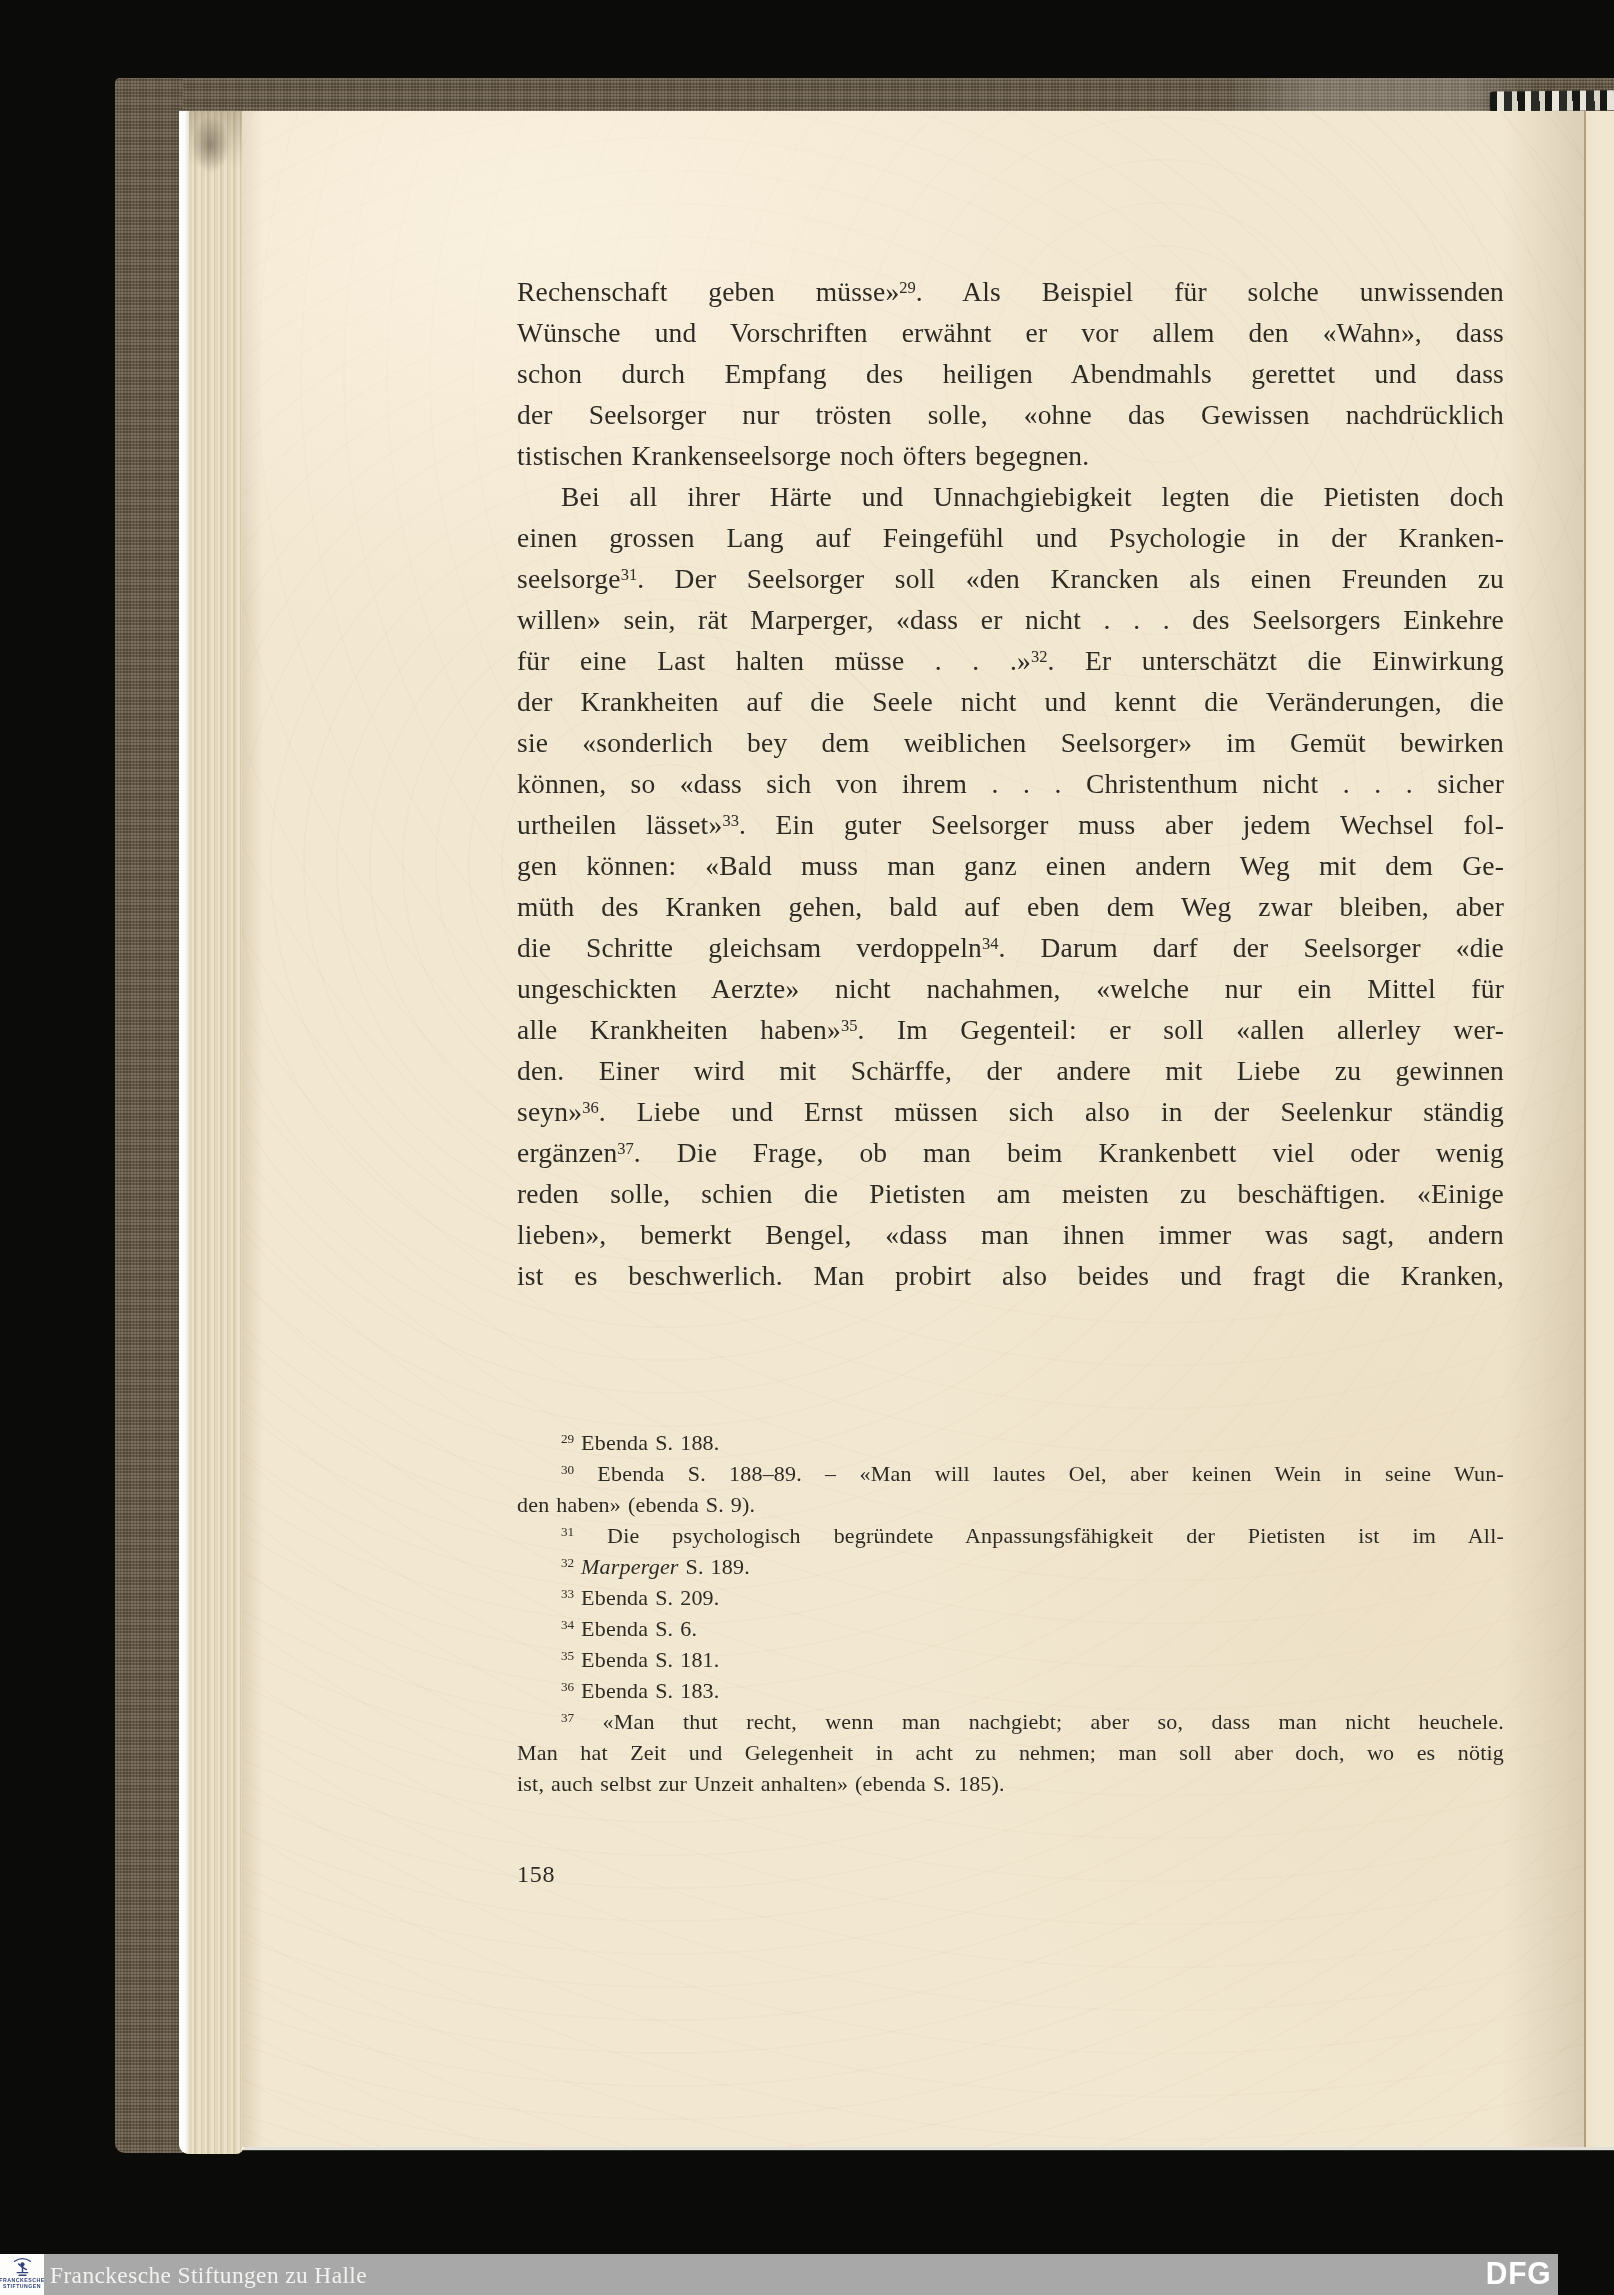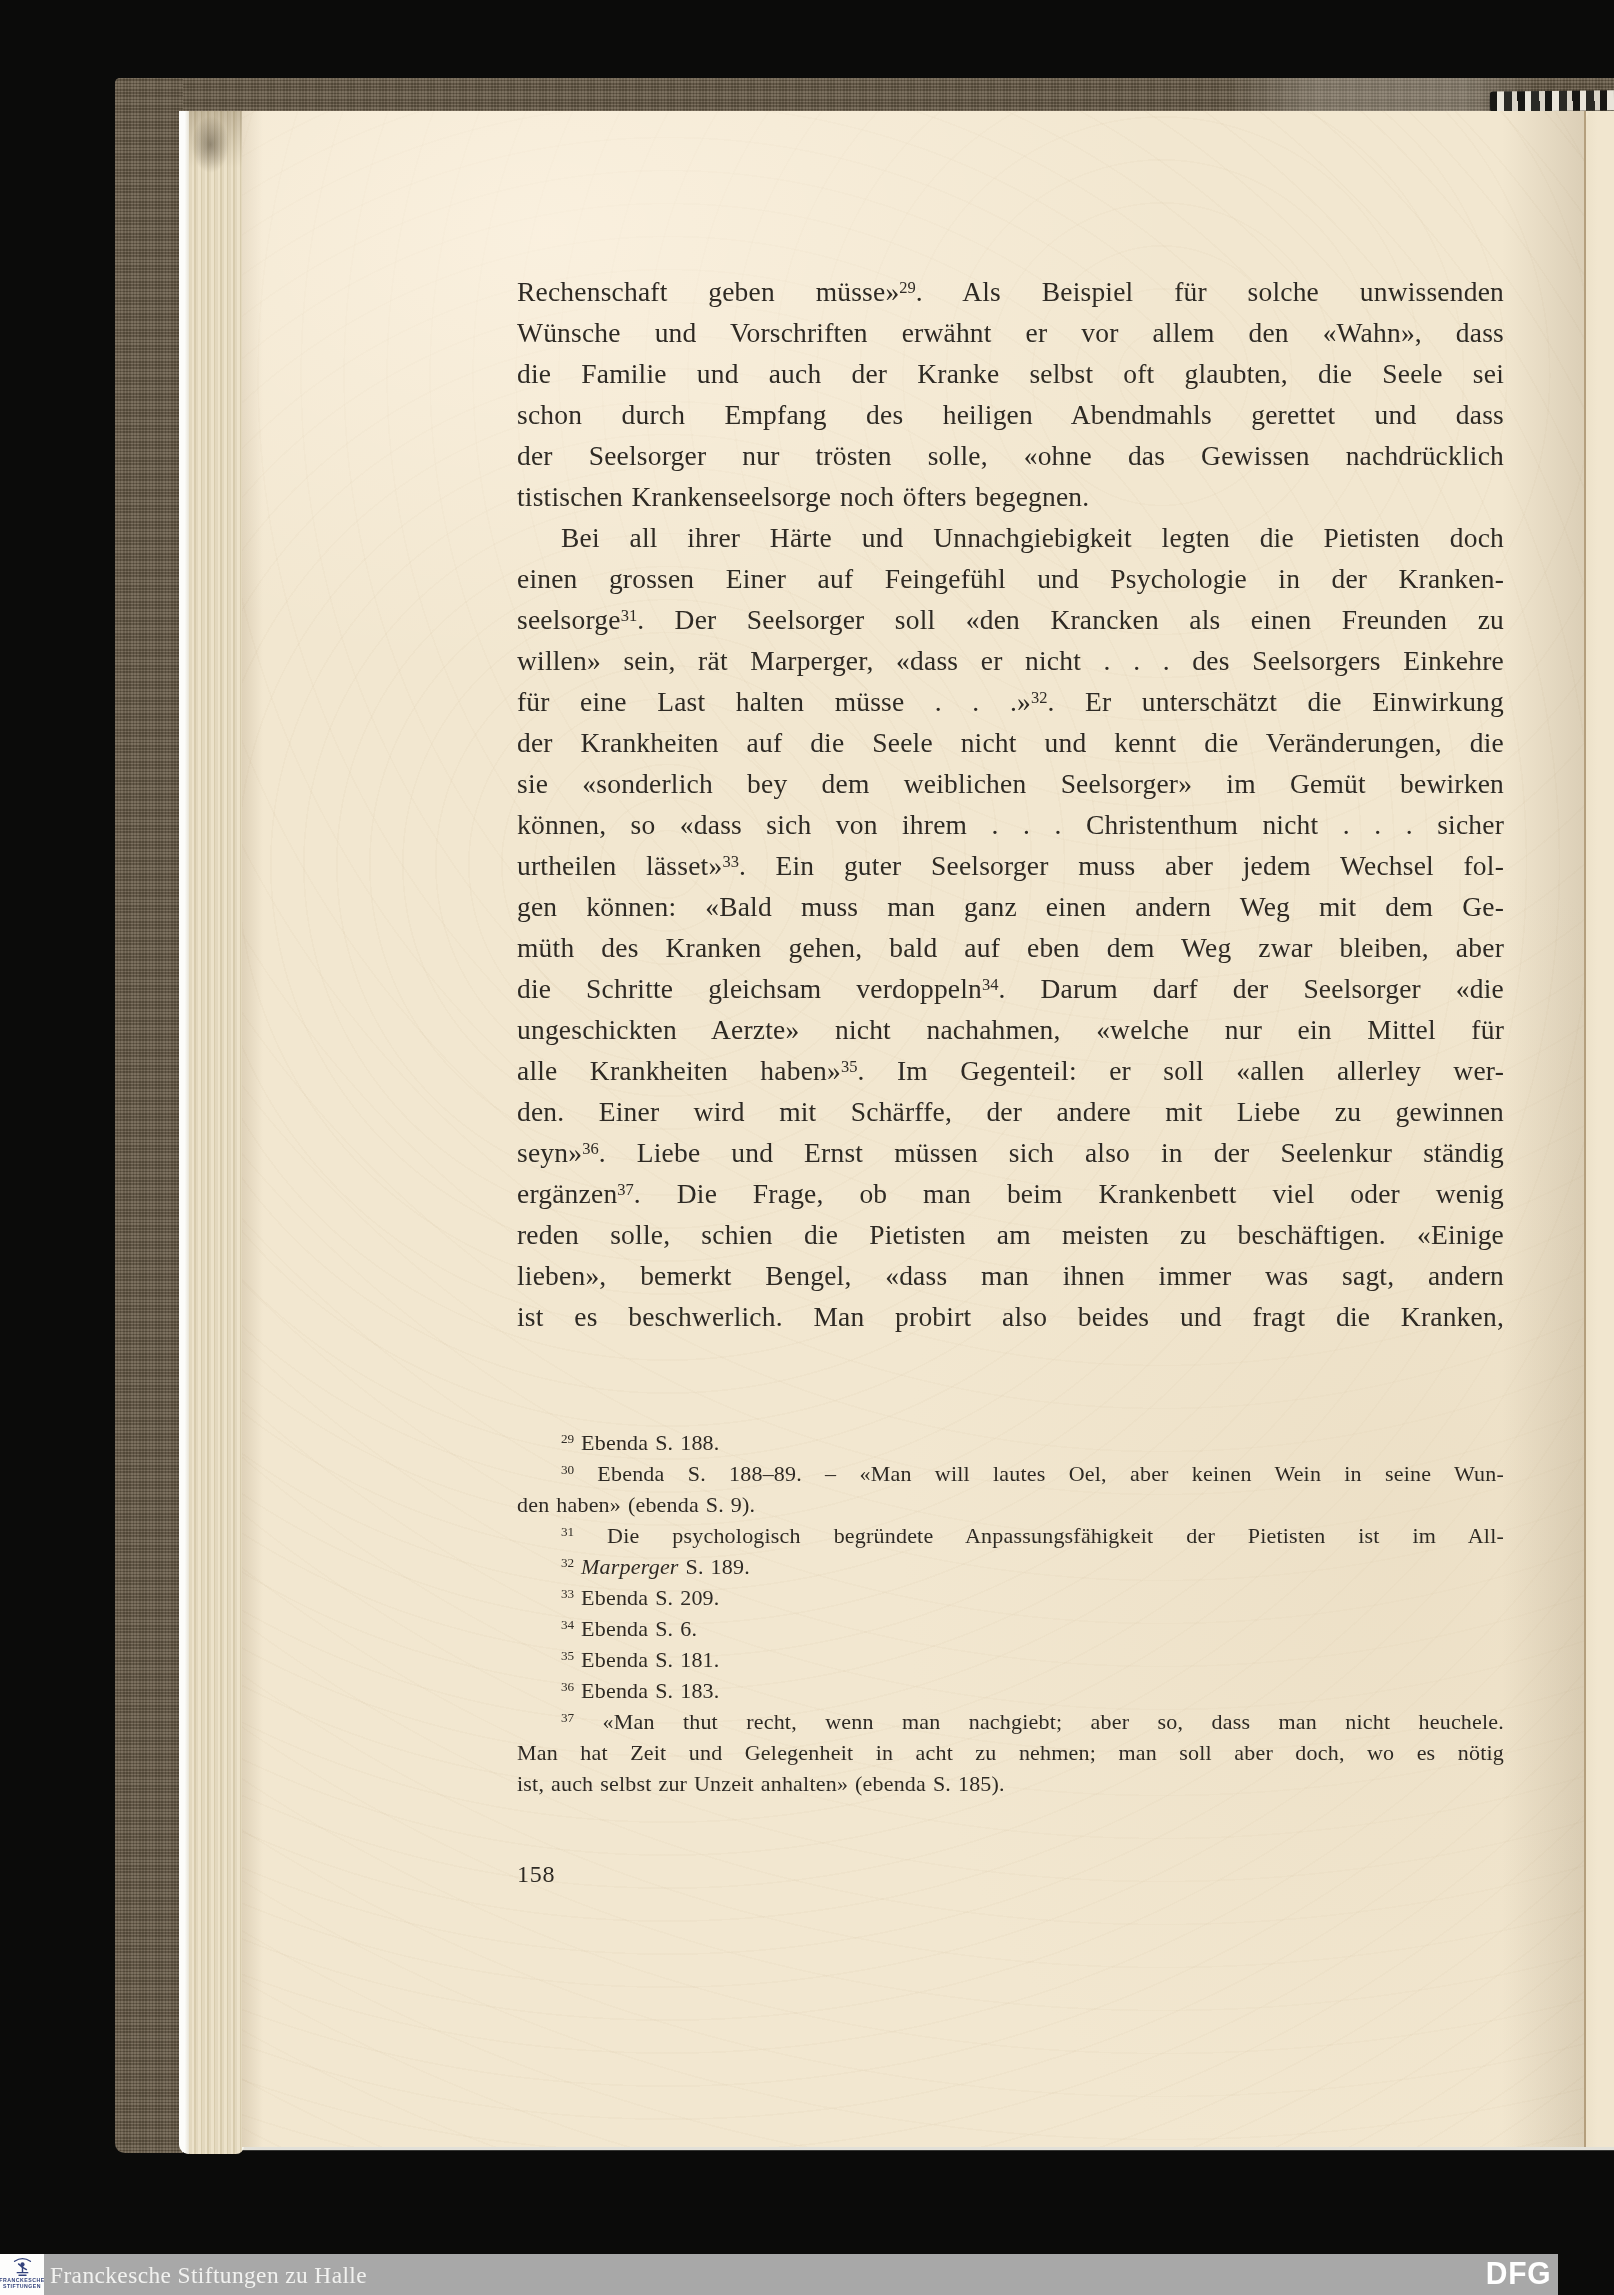--- a/index.html
+++ b/index.html
@@ -122,26 +122,25 @@
   <div class="fore-edge"></div>
 
   <div class="page">
     <div class="gutter-shade"></div>
     <div class="gutter-line"></div>
     <div class="right-sliver"></div>
 
     <div class="main-text">
         <div class="line just">Rechenschaft geben müsse»<sup>29</sup>. Als Beispiel für solche unwissenden</div>
         <div class="line just">Wünsche und Vorschriften erwähnt er vor allem den «Wahn», dass</div>
-        <div class="line just">die Familie und auch der Kranke selbst oft glaubten, die Seele sei</div>
         <div class="line just">schon durch Empfang des heiligen Abendmahls gerettet und dass</div>
         <div class="line just">der Seelsorger nur trösten solle, «ohne das Gewissen nachdrücklich</div>
         <div class="line">tistischen Krankenseelsorge noch öfters begegnen.</div>
         <div class="line indent just">Bei all ihrer Härte und Unnachgiebigkeit legten die Pietisten doch</div>
-        <div class="line just">einen grossen Einer auf Feingefühl und Psychologie in der Kranken-</div>
+        <div class="line just">einen grossen Lang auf Feingefühl und Psychologie in der Kranken-</div>
         <div class="line just">seelsorge<sup>31</sup>. Der Seelsorger soll «den Krancken als einen Freunden zu</div>
         <div class="line just">willen» sein, rät Marperger, «dass er nicht . . . des Seelsorgers Einkehre</div>
         <div class="line just">für eine Last halten müsse . . .»<sup>32</sup>. Er unterschätzt die Einwirkung</div>
         <div class="line just">der Krankheiten auf die Seele nicht und kennt die Veränderungen, die</div>
         <div class="line just">sie «sonderlich bey dem weiblichen Seelsorger» im Gemüt bewirken</div>
         <div class="line just">können, so «dass sich von ihrem . . . Christenthum nicht . . . sicher</div>
         <div class="line just">urtheilen lässet»<sup>33</sup>. Ein guter Seelsorger muss aber jedem Wechsel fol-</div>
         <div class="line just">gen können: «Bald muss man ganz einen andern Weg mit dem Ge-</div>
         <div class="line just">müth des Kranken gehen, bald auf eben dem Weg zwar bleiben, aber</div>
         <div class="line just">die Schritte gleichsam verdoppeln<sup>34</sup>. Darum darf der Seelsorger «die</div>

